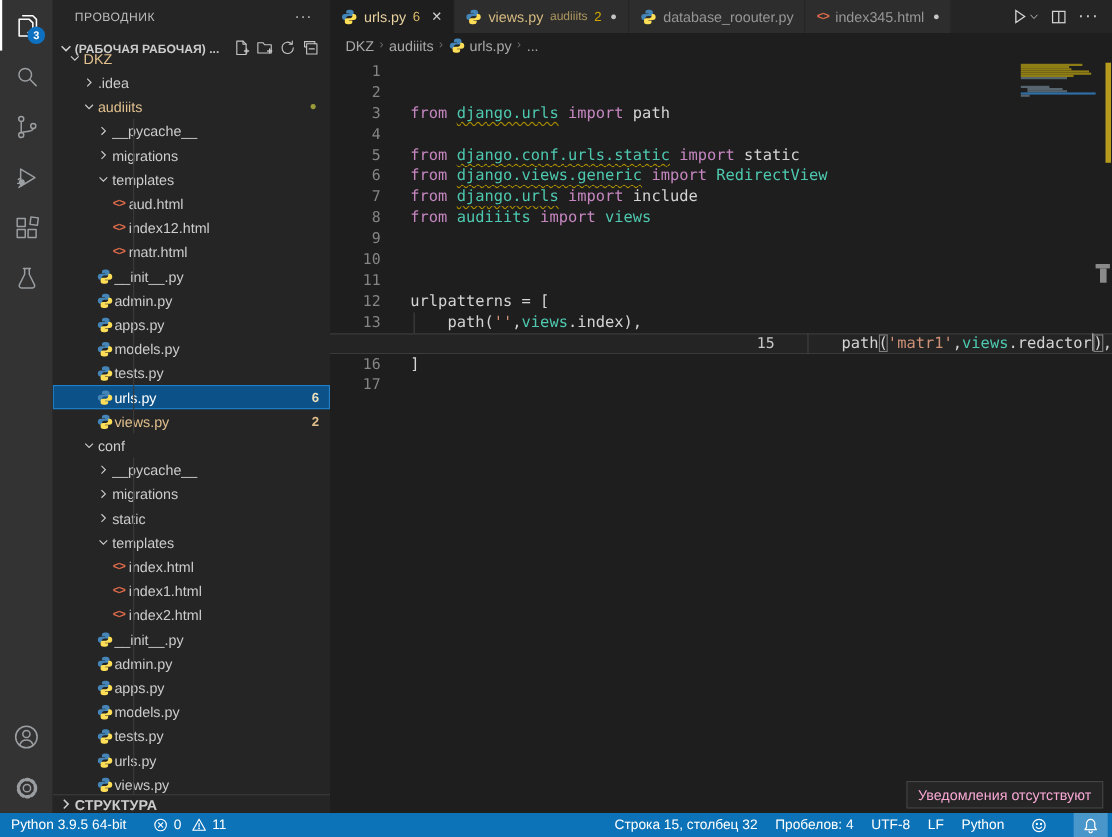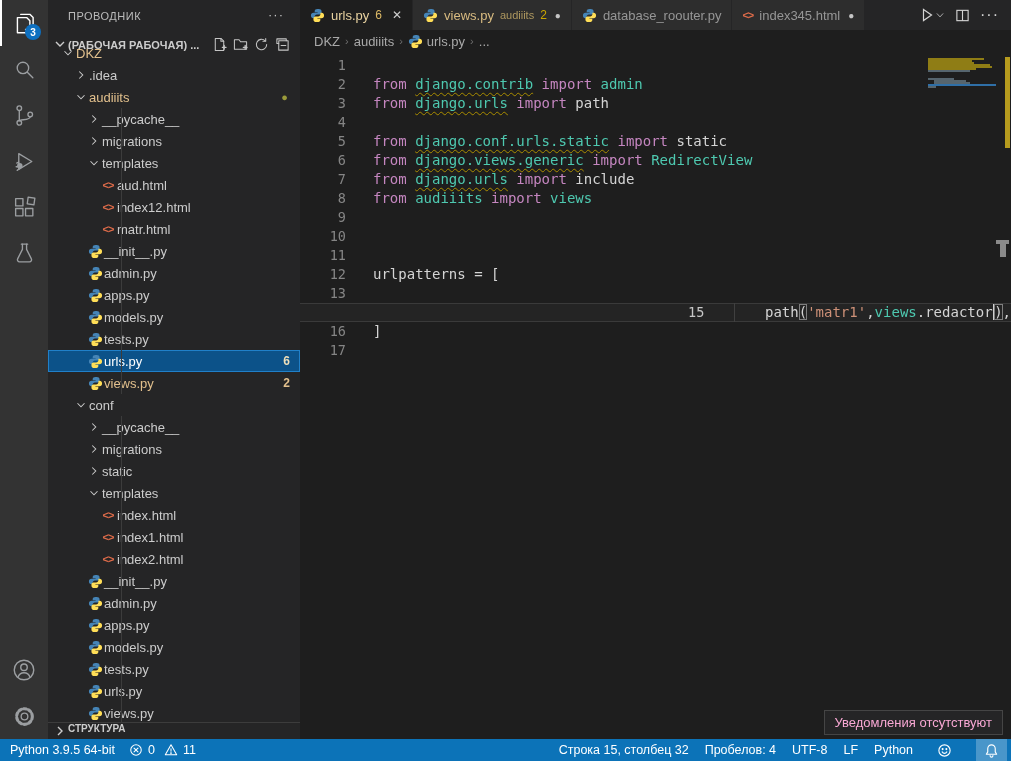--- a/index.html
+++ b/index.html
@@ -32,21 +32,21 @@
   .trow .chev svg { stroke:#cccccc; fill:none; stroke-width:1.2; }
   .trow .ficon { width:18px; display:flex; justify-content:center; flex-shrink:0; }
   .trow.modified .tlabel { color:#e2c08d; }
   .trow.selected { background:#0c5289; outline:1px solid #2080c9; outline-offset:-1px; }
   .trow.selected .tlabel { color:#ffffff; }
   .trow .tbadge { margin-left:auto; margin-right:10px; color:#e2c08d; font-size:12px; font-weight:bold; }
   .trow.selected .tbadge { color:#eedfba; }
   .trow .tdot { margin-left:auto; margin-right:12px; color:#9a9a3a; font-size:11px; }
   .html-ic { color:#e06c4a; font-size:11px; font-weight:bold; letter-spacing:-1px; }
   .guideline { position:absolute; top:0; bottom:0; width:1px; background:#3c3c3c; }
-  .structure { height:17px; border-top:1px solid #3c3c3c; display:flex; align-items:flex-start; font-size:10px; font-weight:bold; color:#cccccc; padding-left:4px; background:#252526; }
+  .structure { height:17px; border-top:1px solid #3c3c3c; display:flex; align-items:flex-end; font-size:13px; font-weight:bold; color:#cccccc; padding-left:4px; background:#252526; }
   .structure .chev { width:16px; display:flex; justify-content:center; }
   .structure .chev svg { stroke:#cccccc; fill:none; stroke-width:1.2; }
 
   
   .editor { flex:1; display:flex; flex-direction:column; min-width:0; }
   .tabbar { height:30px; background:#252526; display:flex; flex-shrink:0; }
   .tab { height:30px; display:flex; align-items:center; gap:6px; padding:0 10px; background:#2d2d2d; border-right:1px solid #252526; font-size:13px; color:#969696; cursor:pointer; white-space:nowrap; }
   .tab.active { background:#1e1e1e; }
   .tab .tab-label.warn { color:#d8bb81; }
   .tab.active .tab-label.warn { color:#e8d2a0; }
@@ -85,21 +85,21 @@
   .mm-bar { height:2px; }
   .overview { position:absolute; top:0; right:0; width:15px; height:100%; }
   .warn-strip { position:absolute; top:5px; right:1px; width:5px; height:91px; background:#b69b1e; }
   .t-marker-h { position:absolute; top:188px; right:2px; width:13px; height:4px; background:#8a8a8a; }
   .t-marker-v { position:absolute; top:192px; right:5px; width:6px; height:13px; background:#8a8a8a; }
 
   .notification-tooltip { position:absolute; right:8px; bottom:4px; background:#252526; border:1px solid #454545; color:#f9a8d4; font-size:13px; padding:4px 10px; }
 
   
   .statusbar { height:22px; background:#0c73b8; display:flex; align-items:center; color:#ffffff; font-size:12.5px; }
-  .sb-left { display:flex; align-items:center; gap:14px; padding-left:10px; }
+  .sb-left { display:flex; align-items:center; gap:24px; padding-left:10px; }
   .sb-right { margin-left:auto; display:flex; align-items:center; gap:16px; padding-right:4px; }
   .sb-item { display:flex; align-items:center; gap:5px; cursor:pointer; white-space:nowrap; }
   .sb-item svg { stroke:#ffffff; fill:none; stroke-width:1.2; }
   .sb-icon-btn { height:22px; display:flex; align-items:center; padding:0 8px; }
   .sb-icon-btn.hl { background:rgba(255,255,255,0.25); }
 </style>
 </head>
 <body>
 
 <div class="app">
@@ -571,32 +571,32 @@
             <span>urls.py</span>
           </span>
           <span class="sep">›</span>
           <span class="bc-item">
             <span>...</span>
           </span>
         </div>
       <div class="code-wrap">
         <div class="code" id="code">
             <div class="line"><span class="ln">1</span><span class="txt"></span></div>
-            <div class="line"><span class="ln">2</span><span class="txt"><span class="tok-kw">from </span><span class="tok-mod sq">django.contrib</span><span class="tok-kw"> import </span><span class="tok-mod">admin</span></span></div>
+            <div class="line"><span class="ln">2</span></div>
             <div class="line"><span class="ln">3</span><span class="txt"><span class="tok-kw">from </span><span class="tok-mod sq">django.urls</span><span class="tok-kw"> import </span><span class="tok-pl">path</span></span></div>
             <div class="line"><span class="ln">4</span></div>
             <div class="line"><span class="ln">5</span><span class="txt"><span class="tok-kw">from </span><span class="tok-mod sq">django.conf.urls.static</span><span class="tok-kw"> import </span><span class="tok-pl">static</span></span></div>
             <div class="line"><span class="ln">6</span><span class="txt"><span class="tok-kw">from </span><span class="tok-mod sq">django.views.generic</span><span class="tok-kw"> import </span><span class="tok-mod">RedirectView</span></span></div>
             <div class="line"><span class="ln">7</span><span class="txt"><span class="tok-kw">from </span><span class="tok-mod sq">django.urls</span><span class="tok-kw"> import </span><span class="tok-pl">include</span></span></div>
             <div class="line"><span class="ln">8</span><span class="txt"><span class="tok-kw">from </span><span class="tok-mod">audiiits</span><span class="tok-kw"> import </span><span class="tok-mod">views</span></span></div>
             <div class="line"><span class="ln">9</span><span class="txt"></span></div>
             <div class="line"><span class="ln">10</span><span class="txt"></span></div>
             <div class="line"><span class="ln">11</span><span class="txt"></span></div>
             <div class="line"><span class="ln">12</span><span class="txt"><span class="tok-pl">urlpatterns = [</span></span></div>
-            <div class="line"><span class="ln">13</span></div>
+            <div class="line"><span class="ln">13</span><span class="txt"><span class="iguide"></span><span class="tok-pl">    path(</span><span class="tok-str">''</span><span class="tok-pl">,</span><span class="tok-mod">views</span><span class="tok-pl">.index),</span></span></div>
             <div class="line current"><span class="ln">15</span><span class="txt"><span class="iguide"></span><span class="tok-pl">    path</span><span class="tok-pl brkt">(</span><span class="tok-str">'matr1'</span><span class="tok-pl">,</span><span class="tok-mod">views</span><span class="tok-pl">.redactor</span><span class="cursor"></span><span class="tok-pl brkt">)</span><span class="tok-pl">,</span></span></div>
             <div class="line"><span class="ln">16</span><span class="txt"><span class="tok-pl">]</span></span></div>
             <div class="line"><span class="ln">17</span><span class="txt"></span></div>
           </div>
         <div class="minimap" id="minimap">
             <div class="mm-row"></div>
             <div class="mm-row">
               <div class="mm-bar" style="width: 56px; margin-left: 0px; background: rgb(143, 125, 21);"></div>
             </div>
             <div class="mm-row">

